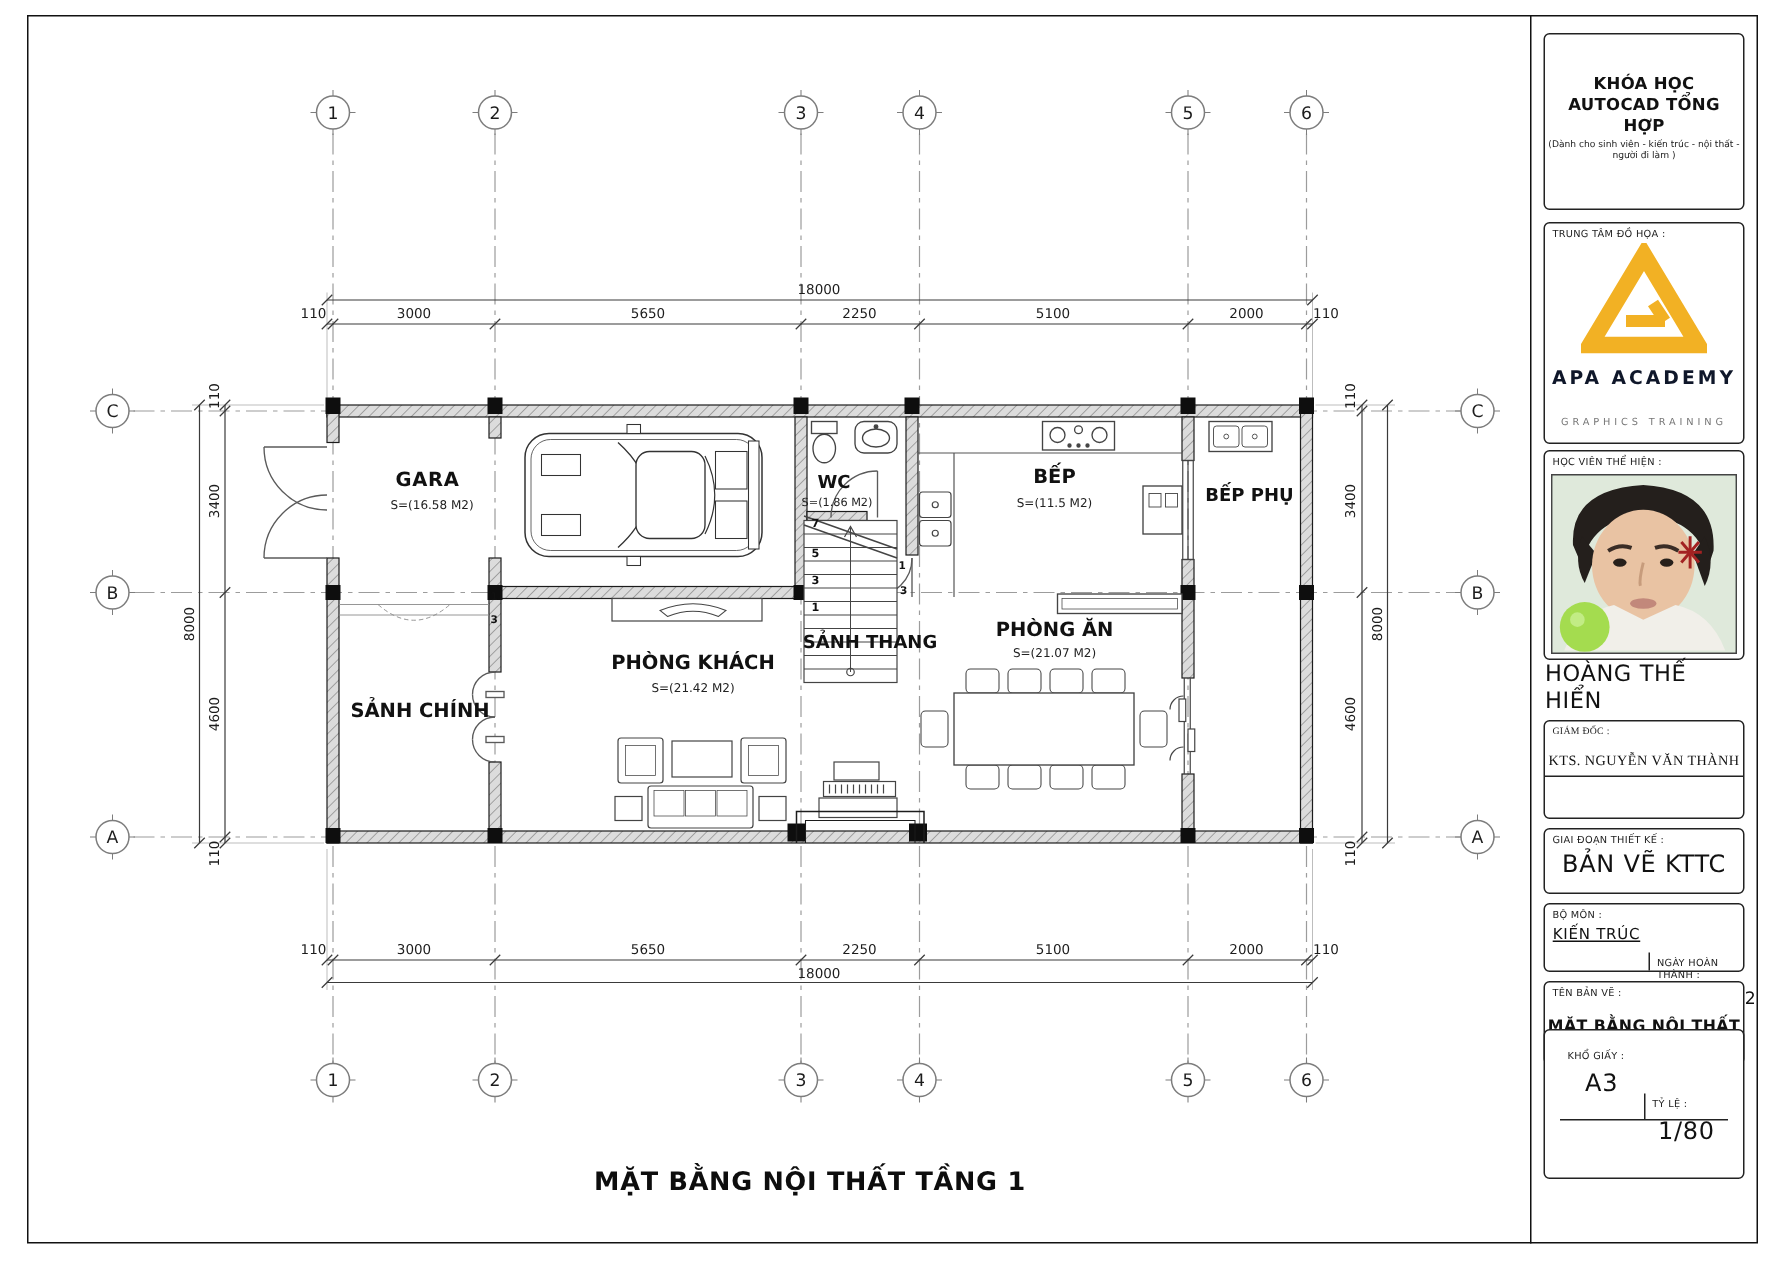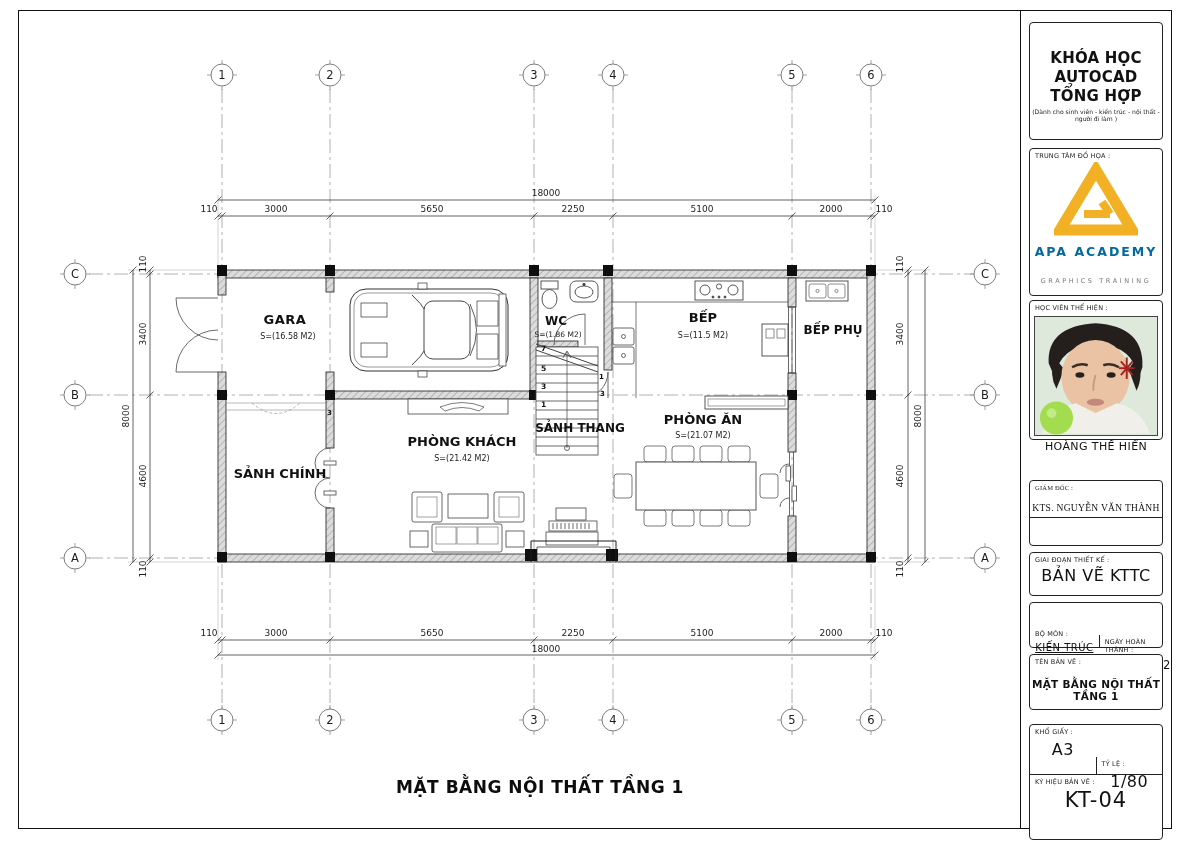--- a/index.html
+++ b/index.html
@@ -9,27 +9,27 @@
        border:1.6px solid #111;}
   .tb-divider{position:absolute;left:1020px;top:10px;height:819px;width:0;
        border-left:1.6px solid #111;}
   svg text{font-family:"DejaVu Sans","Liberation Sans",sans-serif;}
   
   .titleblock{position:absolute;left:1022px;top:10px;width:150px;height:819px;}
   .tb-box{position:absolute;left:7px;width:134px;border:1.3px solid #222;
        border-radius:4px;background:#fff;box-sizing:border-box;}
   .tb-label{font-size:6.5px;color:#222;padding:3px 4px 0 5px;letter-spacing:.2px;}
   .tb-center{text-align:center;}
-  .course-line{font-weight:bold;font-size:15px;line-height:1.25;letter-spacing:.2px;}
+  .course-line{font-weight:bold;font-size:11px;line-height:1.25;letter-spacing:.2px;}
   .course-sub{font-size:6.1px;margin-top:3px;color:#222;}
-  .apa-name{font-weight:bold;font-size:12.5px;letter-spacing:2px;color:#0369a1;margin-top:4px;}
+  .apa-name{font-weight:bold;font-size:12.5px;letter-spacing:2px;color:#0f172a;margin-top:4px;}
   .apa-tag{font-size:6.5px;letter-spacing:2.6px;color:#777;margin-top:18px;}
   .photo-frame{margin:4px auto 0 auto;width:122px;height:118px;border:1px solid #444;
        overflow:hidden;background:#dde9da;}
-  .student-name{font-size:11px;text-align:center;margin-top:4px;letter-spacing:.4px;}
+  .student-name{font-size:15px;text-align:left;margin-top:4px;letter-spacing:.4px;}
   .tb-value-md{font-size:9.5px;text-align:center;margin-top:12px;letter-spacing:.3px;}
   .tb-value-lg{font-size:16px;text-align:center;margin-top:4px;letter-spacing:.5px;}
   .tb-split{display:flex;}
   .tb-cell{flex:1;box-sizing:border-box;}
   .tb-cell+.tb-cell{border-left:1.2px solid #222;margin-top:32px;}
   .tb-hline{border-top:1.2px solid #222;}
 </style>
 </head>
 <body>
 
@@ -595,46 +595,42 @@
     </div>
     <div class="tb-hline" style="margin-top:4px;"></div>
   </div>
 
   <div class="tb-box" style="top:542px;height:44px;">
     <div class="tb-label">GIAI ĐOẠN THIẾT KẾ :</div>
     <div class="tb-value-lg" style="margin-top:2px;">BẢN VẼ KTTC</div>
   </div>
 
   <div class="tb-box tb-split" style="top:592px;height:46px;">
-    <div class="tb-cell" style="flex:0 0 52%;margin-top:24px;">
+    <div class="tb-cell" style="flex:0 0 52%;">
       <div class="tb-label">BỘ MÔN :</div>
       <div class="tb-value-lg" style="font-size:10px;text-decoration:underline;">KIẾN TRÚC</div>
     </div>
     <div class="tb-cell">
       <div class="tb-label">NGÀY HOÀN THÀNH :</div>
       <div class="tb-value-lg" style="font-size:11.5px;">18/03/2022</div>
     </div>
   </div>
 
   <div class="tb-box" style="top:644px;height:56px;">
     <div class="tb-label">TÊN BẢN VẼ :</div>
     <div class="tb-value-md" style="font-size:10.5px;font-weight:600;margin-top:12px;">MẶT BẰNG NỘI THẤT TẦNG 1</div>
   </div>
 
-  <div class="tb-box" style="top:714px;height:116px;padding:0;">
+  <div class="tb-box" style="top:676px;height:100px;padding:10px;">
     <div class="tb-split" style="height:49px;">
       <div class="tb-cell">
         <div class="tb-label">KHỔ GIẤY :</div>
         <div class="tb-value-lg">A3</div>
       </div>
       <div class="tb-cell">
         <div class="tb-label">TỶ LỆ :</div>
         <div class="tb-value-lg">1/80</div>
       </div>
     </div>
     <div class="tb-hline"></div>
-    <div>
-      <div class="tb-label">KÝ HIỆU BẢN VẼ :</div>
-      <div class="tb-center" style="font-size:21px;margin-top:2px;letter-spacing:1px;">KT-04</div>
-    </div>
   </div>
 
 </div>
 
 </body></html>

